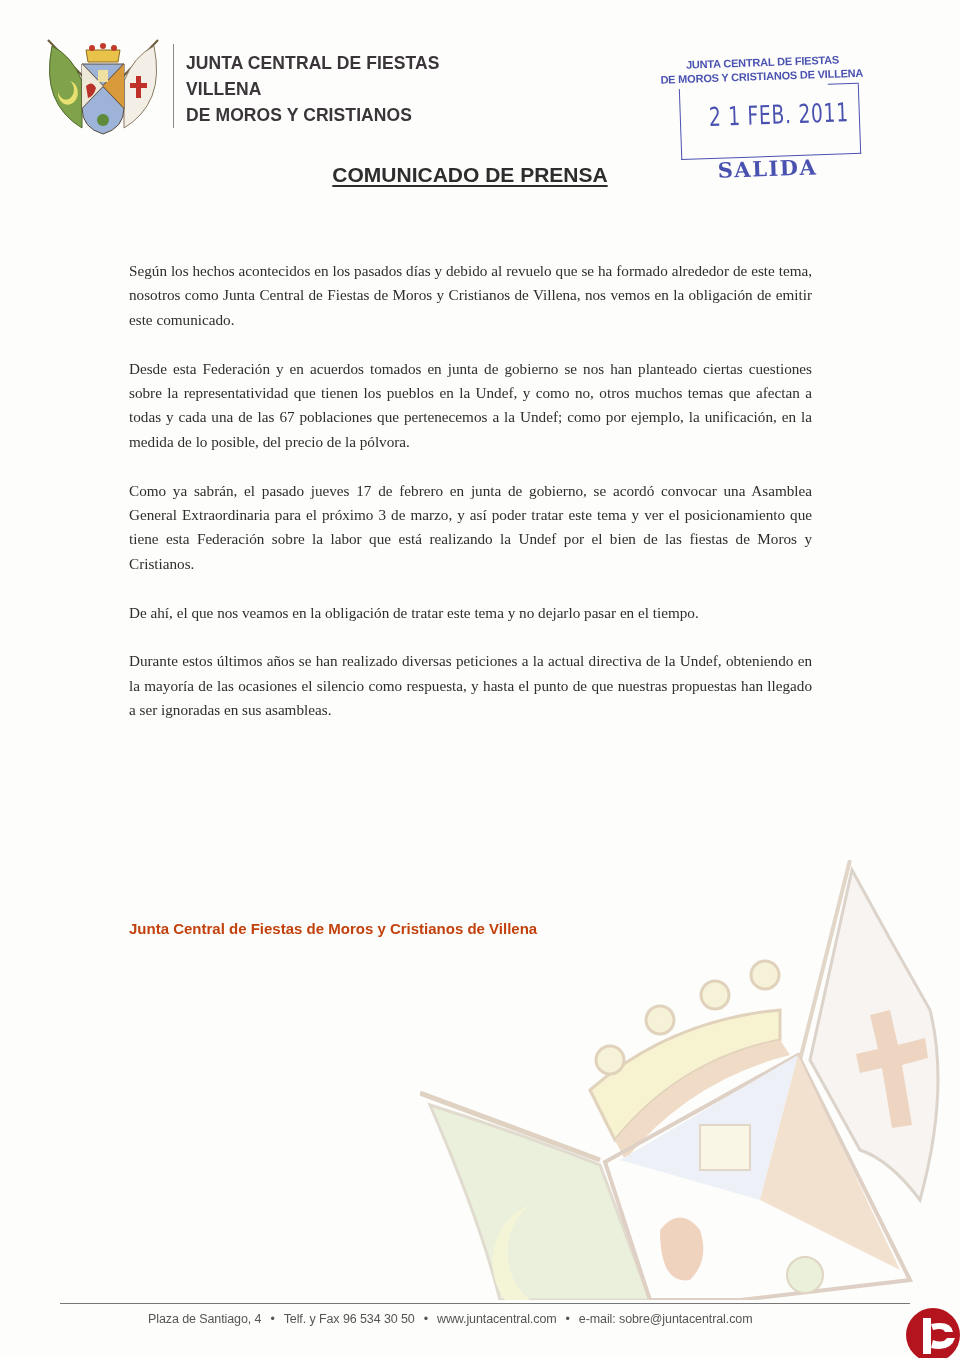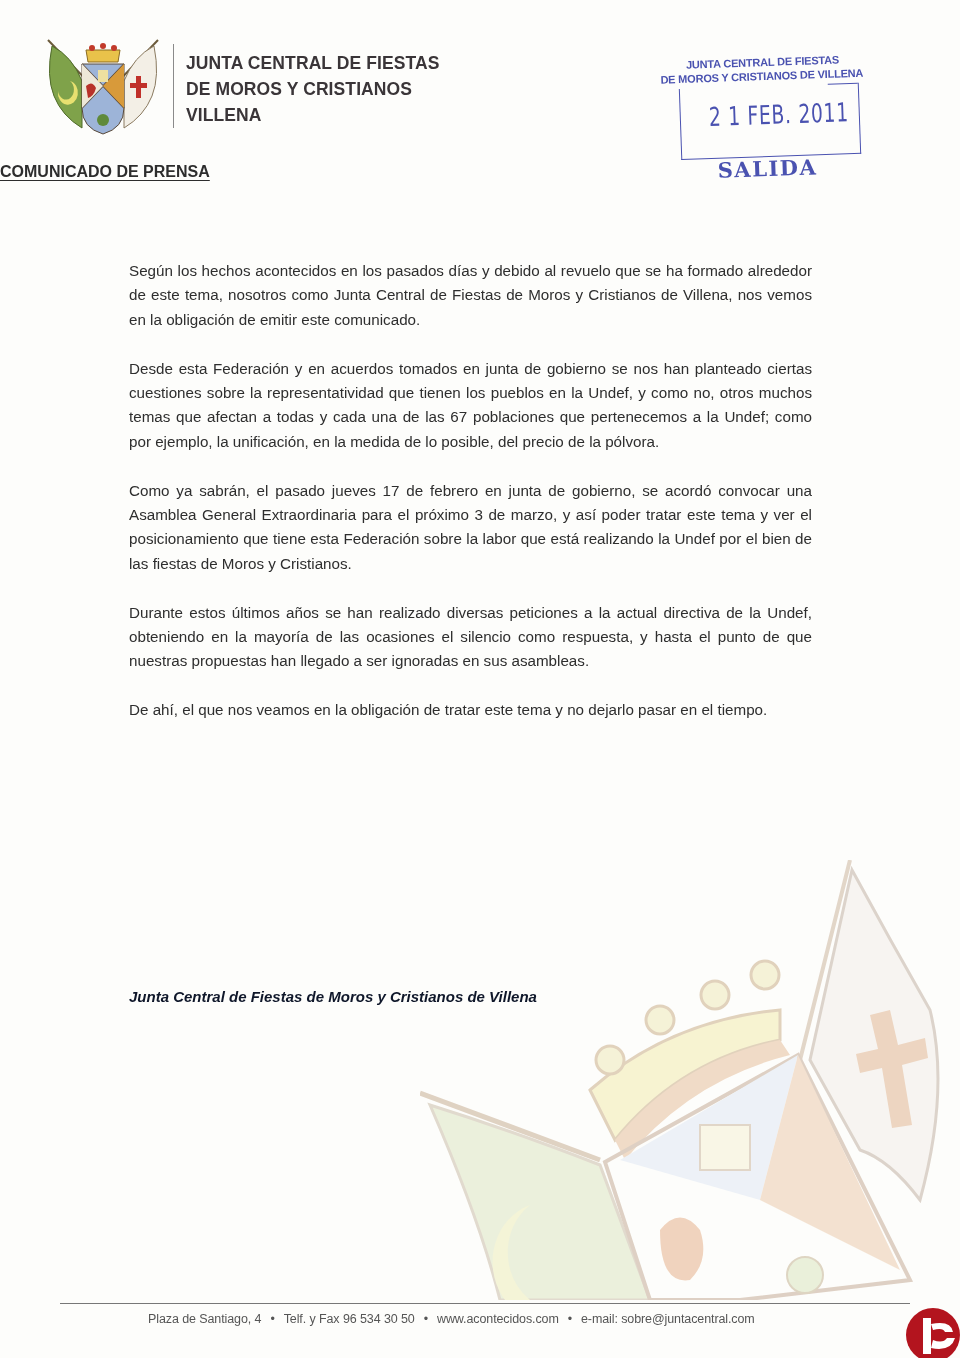--- a/index.html
+++ b/index.html
@@ -24,30 +24,30 @@
     .stamp { left: 662px; top: 56px; width: 210px; height: 130px; color: #4a52b0; transform: rotate(-2deg); }
     .stamp-line1 { position: absolute; left: 26px; top: 0; font-size: 11px; font-weight: bold; letter-spacing: -0.2px; white-space: nowrap; }
     .stamp-line2 { position: absolute; left: 0; top: 14px; font-size: 11px; font-weight: bold; letter-spacing: -0.2px; white-space: nowrap; }
     .stamp-box { position: absolute; left: 18px; top: 30px; width: 178px; height: 70px; border: 1.5px solid #4a52b0; border-top: none; }
     .stamp-box::before { content: ""; position: absolute; left: 148px; top: 0; width: 30px; border-top: 1.5px solid #4a52b0; }
     .stamp-date { position: absolute; left: 28px; top: 14px; font-size: 26px; font-family: "DejaVu Sans", sans-serif; letter-spacing: 1px; transform: scaleX(0.72); transform-origin: left center; white-space: nowrap; }
     .stamp-salida { position: absolute; left: 54px; top: 100px; font-family: "DejaVu Serif", serif; font-weight: bold; font-size: 21px; letter-spacing: 1.5px; }
 
     
     .doc-title {
-      left: 0; width: 940px; top: 163px; text-align: left;
-      font-weight: bold; font-size: 16px; text-decoration: underline; text-underline-offset: 3px;
+      left: 0; width: 940px; top: 163px; text-align: center;
+      font-weight: bold; font-size: 21px; text-decoration: underline; text-underline-offset: 3px;
       color: #2d2d2d;
     }
 
     
-    .body-text { left: 129px; top: 259px; width: 683px; font-size: 15.2px; line-height: 24.4px; color: #2e2e2e; }
+    .body-text { left: 129px; top: 259px; width: 683px; font-size: 15.2px; line-height: 24.4px; color: #2e2e2e; font-family: Liberation Serif, serif; }
     .body-text p { margin: 0 0 24.4px 0; text-align: justify; }
 
-    .signature { left: 129px; top: 988px; font-size: 15px; font-weight: bold; color: #0f172a; white-space: nowrap; font-style: italic; }
+    .signature { left: 129px; top: 920px; font-size: 15px; font-weight: bold; color: #c2410c; white-space: nowrap; }
 
     
     .watermark { left: 420px; top: 860px; width: 540px; height: 440px; opacity: 0.75; }
 
     
     .footer-rule { left: 60px; top: 1303px; width: 850px; height: 1px; background: #777; }
     .footer-text { left: 148px; top: 1312px; font-size: 12.5px; color: #555; white-space: nowrap; letter-spacing: -0.1px; }
     .footer-text .sep { margin: 0 9px; }
     .corner-logo { left: 901px; top: 1304px; width: 60px; height: 58px; }
   </style>
@@ -72,22 +72,22 @@
     <path d="M61 50 L82 28 L82 72Z" fill="#d89a3a"></path>
     <path d="M61 50 L40 28 L40 72Z" fill="#eee8d8"></path>
     <rect x="56" y="34" width="10" height="12" fill="#eee0a0"></rect>
     <path d="M44 50 q6 -6 10 2 q-2 8 -8 10Z" fill="#b8322a"></path>
     <circle cx="61" cy="84" r="6" fill="#5f8a3a"></circle>
   </svg>
 </div>
 <div class="abs header-divider"></div>
 <div class="abs org-name">
   <div>JUNTA CENTRAL DE FIESTAS</div>
+  <div>VILLENA</div>
   <div>DE MOROS Y CRISTIANOS</div>
-  <div>VILLENA</div>
 </div>
 
 <div class="abs stamp">
   <div class="stamp-line1">JUNTA CENTRAL DE FIESTAS</div>
   <div class="stamp-line2">DE MOROS Y CRISTIANOS DE VILLENA</div>
   <div class="stamp-box">
     <div class="stamp-date">2 1 FEB. 2011</div>
   </div>
   <div class="stamp-salida">SALIDA</div>
 </div>
@@ -118,29 +118,29 @@
     <rect x="280" y="265" width="50" height="45" fill="#f8f4e0" stroke="#d8cab8" stroke-width="2"></rect>
     <path d="M240 370 q20 -25 40 0 q10 30 -10 50 q-30 5 -30 -50Z" fill="#ecc6aa"></path>
     <circle cx="385" cy="415" r="18" fill="#e4ecd0" stroke="#d4c8b0" stroke-width="2"></circle>
   </svg>
 </div>
 
 <div class="abs body-text">
   <p>Según los hechos acontecidos en los pasados días y debido al revuelo que se ha formado alrededor de este tema, nosotros como Junta Central de Fiestas de Moros y Cristianos de Villena, nos vemos en la obligación de emitir este comunicado.</p>
   <p>Desde esta Federación y en acuerdos tomados en junta de gobierno se  nos han planteado ciertas cuestiones sobre la representatividad que tienen los pueblos en la Undef, y como no, otros muchos temas que afectan a todas y cada una de las 67 poblaciones que pertenecemos a la Undef; como por ejemplo, la unificación, en la medida de lo posible, del precio de la pólvora.</p>
   <p>Como ya sabrán, el pasado jueves 17 de febrero en junta de gobierno, se acordó convocar una Asamblea General Extraordinaria para el próximo 3 de marzo, y así poder tratar este tema y ver el posicionamiento que tiene esta Federación sobre la labor que está realizando la Undef por el bien de las fiestas de Moros y Cristianos.</p>
+  <p>De ahí, el que nos veamos en la obligación de tratar este tema y no dejarlo pasar en el tiempo.</p>
   <p>Durante estos últimos años se han realizado diversas peticiones a la actual directiva de la Undef, obteniendo en la mayoría de las ocasiones el silencio como respuesta, y hasta el punto de que nuestras propuestas han llegado a ser ignoradas en sus asambleas.</p>
-  <p>De ahí, el que nos veamos en la obligación de tratar este tema y no dejarlo pasar en el tiempo.</p>
 </div>
 
 <div class="abs signature">Junta Central de Fiestas de Moros y Cristianos de Villena</div>
 
 <div class="abs footer-rule"></div>
 <div class="abs footer-text">
-  <span>Plaza de Santiago, 4</span><span class="sep">•</span><span>Telf. y Fax 96 534 30 50</span><span class="sep">•</span><span>www.acontecidos.com</span><span class="sep">•</span><span>e-mail: sobre@juntacentral.com</span>
+  <span>Plaza de Santiago, 4</span><span class="sep">•</span><span>Telf. y Fax 96 534 30 50</span><span class="sep">•</span><span>www.juntacentral.com</span><span class="sep">•</span><span>e-mail: sobre@juntacentral.com</span>
 </div>
 
 <div class="abs corner-logo">
   <svg width="60" height="58" viewBox="0 0 60 58">
     <circle cx="32" cy="31" r="27" fill="#b3141e"></circle>
     <path d="M22 14 L22 50 L30 50 L30 14Z" fill="#fff"></path>
     <path d="M30 20 Q50 16 52 28 L44 28 Q42 23 32 26Z" fill="#fff"></path>
     <path d="M32 36 Q42 40 46 34 L54 34 Q50 48 30 44Z" fill="#fff"></path>
   </svg>
 </div>

